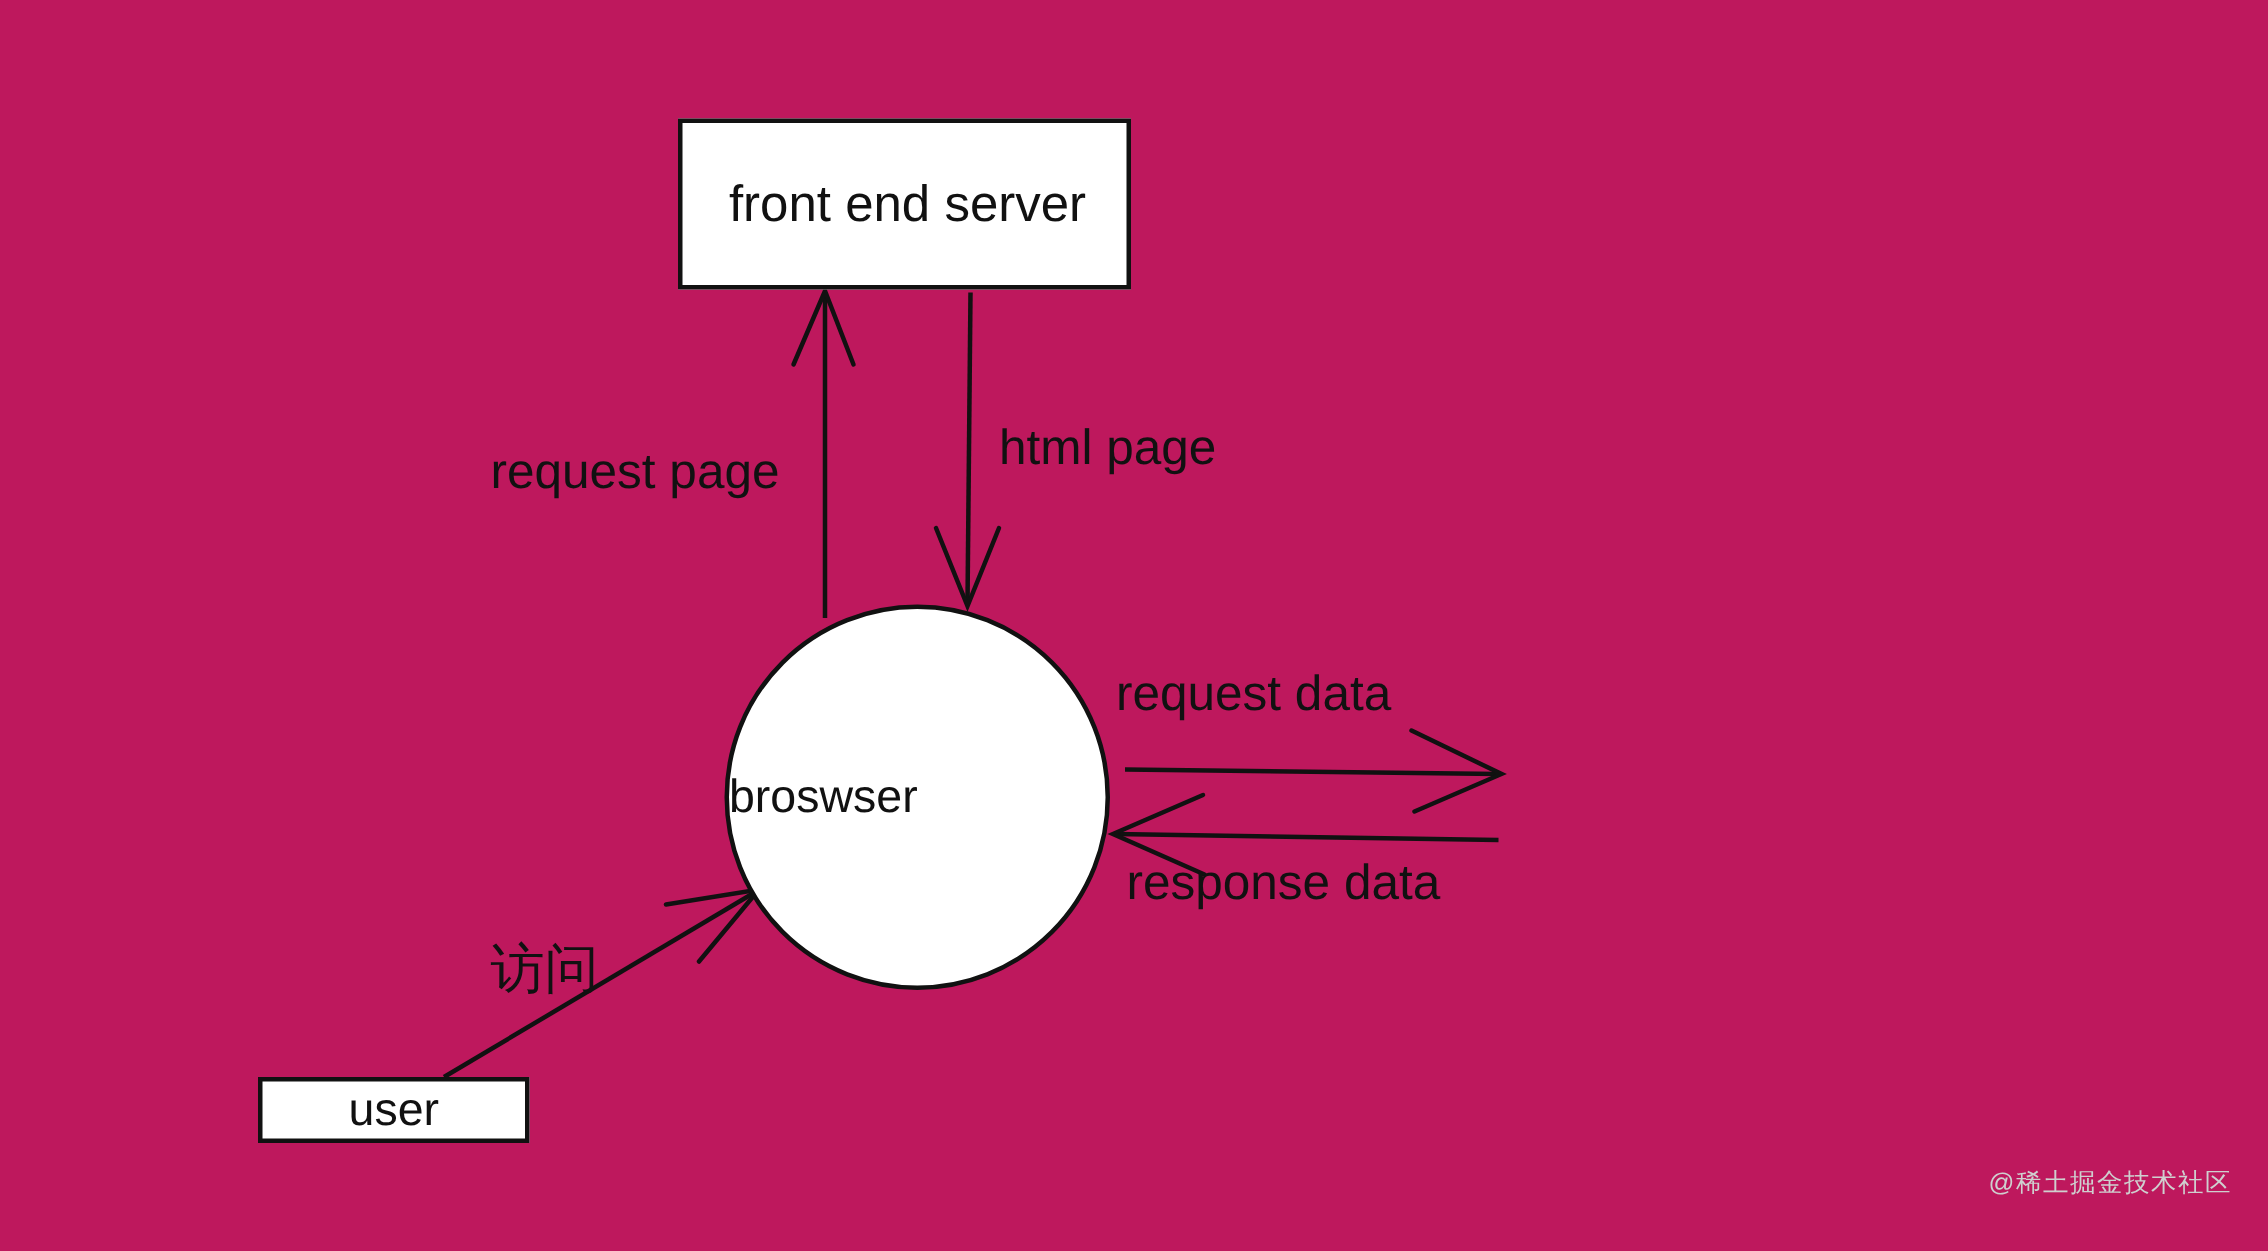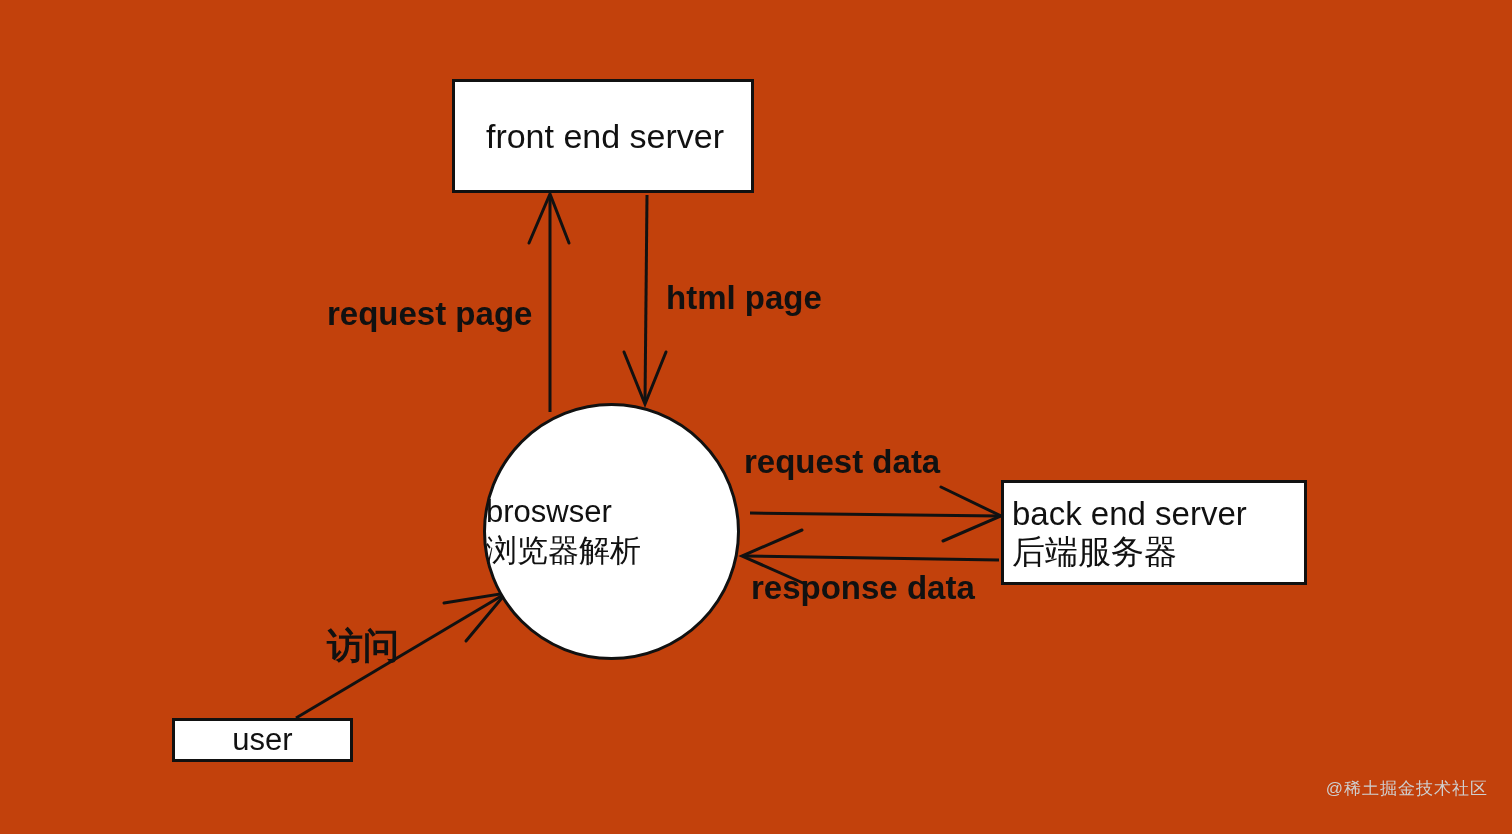--- a/index.html
+++ b/index.html
@@ -11,21 +11,21 @@
   body {
     font-family: "Liberation Sans", "DejaVu Sans", sans-serif;
     width: 1512px;
     height: 834px;
     overflow: hidden;
   }
   #canvas {
     position: relative;
     width: 1512px;
     height: 834px;
-    background: #c2410c;
+    background: #be185d;
   }
   #edges {
     position: absolute;
     left: 0;
     top: 0;
     width: 1512px;
     height: 834px;
   }
 
   
@@ -97,21 +97,20 @@
     text-align: center;
   }
 
   
   .edge-label {
     position: absolute;
     white-space: nowrap;
     color: #111111;
     font-size: 33px;
     line-height: 1;
-    font-weight: bold;
   }
   #label-request-page { left: 327px;  top: 297px; }
   #label-html-page    { left: 666px;  top: 281px; text-align: right; }
   #label-request-data { left: 744px;  top: 445px; }
   #label-response-data{ left: 751px;  top: 571px; }
   #label-visit        { left: 327px;  top: 628px; font-size: 36px; }
 
   
   #watermark {
     position: absolute;
@@ -155,27 +154,22 @@
       <path d="M 444 603 L 506 593 L 466 641" fill="none" stroke="#111111" stroke-width="3" stroke-linecap="round"></path>
     </g>
   </svg>
 
   <div class="node-box" id="front-end-node">
     <div class="node-line">front end server</div>
   </div>
 
   <div id="browser-node">
     <div class="node-line">broswser</div>
-    <div class="node-line">浏览器解析</div>
   </div>
 
-  <div class="node-box" id="back-end-node">
-    <div class="node-line">back end server</div>
-    <div class="node-line">后端服务器</div>
-  </div>
 
   <div class="node-box" id="user-node">
     <div class="node-line">user</div>
   </div>
 
   <div class="edge-label" id="label-request-page">request page</div>
 
   <div class="edge-label" id="label-html-page">html page</div>
 
   <div class="edge-label" id="label-request-data">request data</div>

